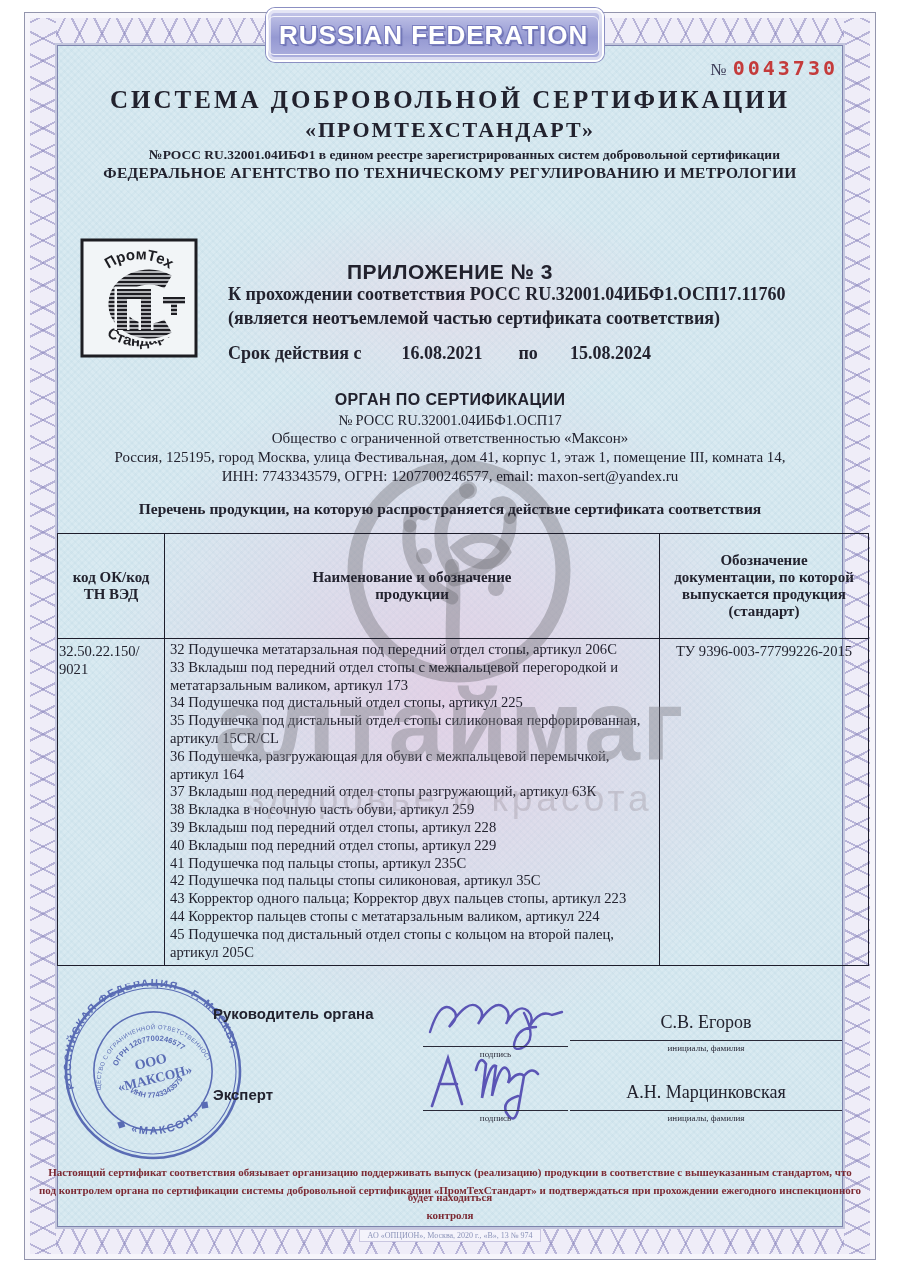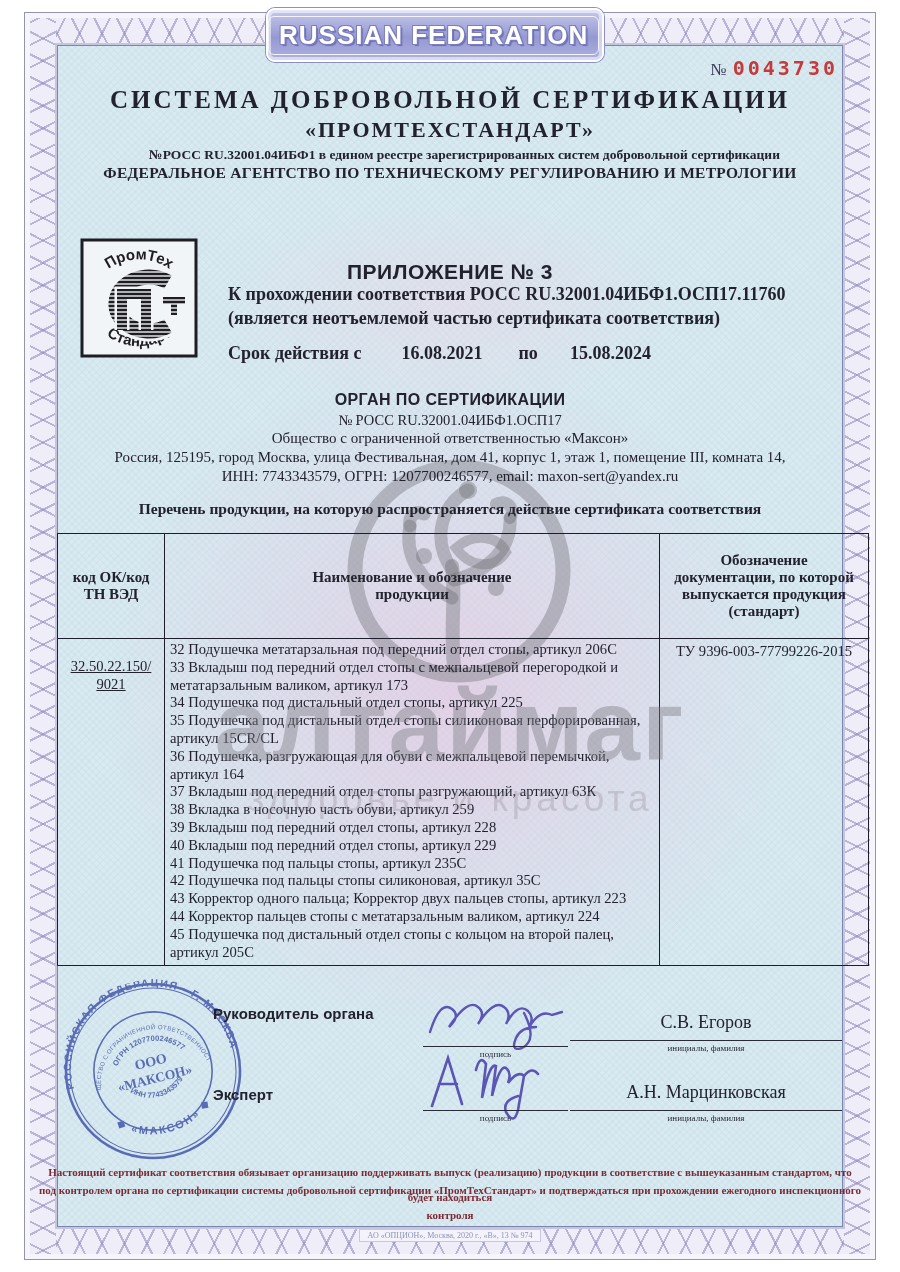--- a/index.html
+++ b/index.html
@@ -74,21 +74,21 @@
   
   .ptable{left:57px;top:533px;width:784px;border-collapse:collapse;table-layout:fixed;}
   .ptable td,.ptable th{border:1.5px solid #1d1d2b;background:transparent;
         font-family:"Liberation Serif",serif;vertical-align:top;}
   .ptable th{font-weight:bold;font-size:15px;vertical-align:middle;padding:4px;}
   .th2-inner{max-width:265px;margin:0 auto;}
   .th3-inner{max-width:185px;margin:12px auto;}
   .col-code{width:98px;}
   .col-name{width:486px;}
   .col-std{width:200px;}
-  .cell-code{text-align:center;font-size:14.6px;padding-top:18px;line-height:18px;text-decoration:underline;}
+  .cell-code{text-align:left;font-size:14.6px;padding-top:3px;line-height:18px;}
   .cell-name{padding:2px 4px 4px 5px;}
   .cell-name div{font-size:14.6px;line-height:17.8px;}
   .cell-std{text-align:center;font-size:14.6px;line-height:18px;padding-top:3px;}
   .ptable thead th{height:96px;}
 
   
   .sig-label{font-family:"Liberation Sans",sans-serif;font-weight:bold;font-size:15px;}
   .line{border-bottom:1.3px solid #2a2a38;height:0;}
   .cap{font-size:9px;text-align:center;color:#2a2a38;}
   .sig-name{font-size:18px;text-align:center;}

